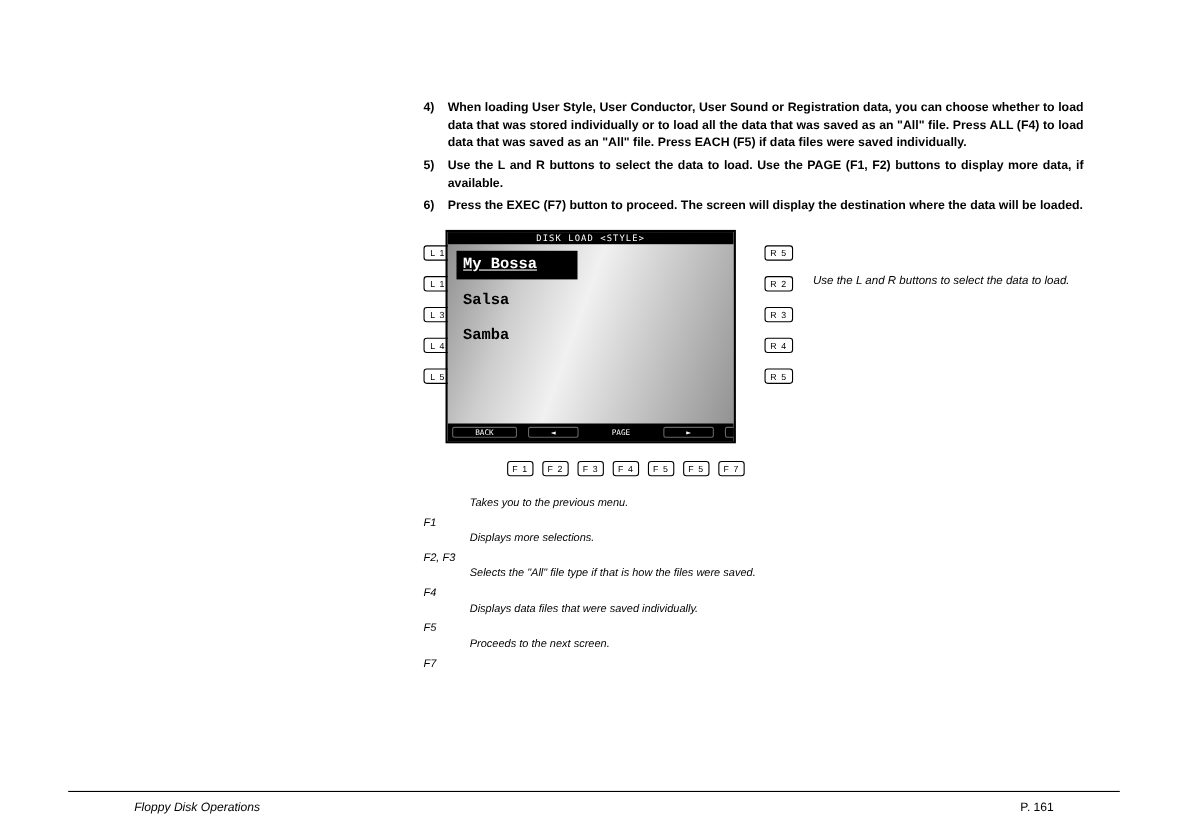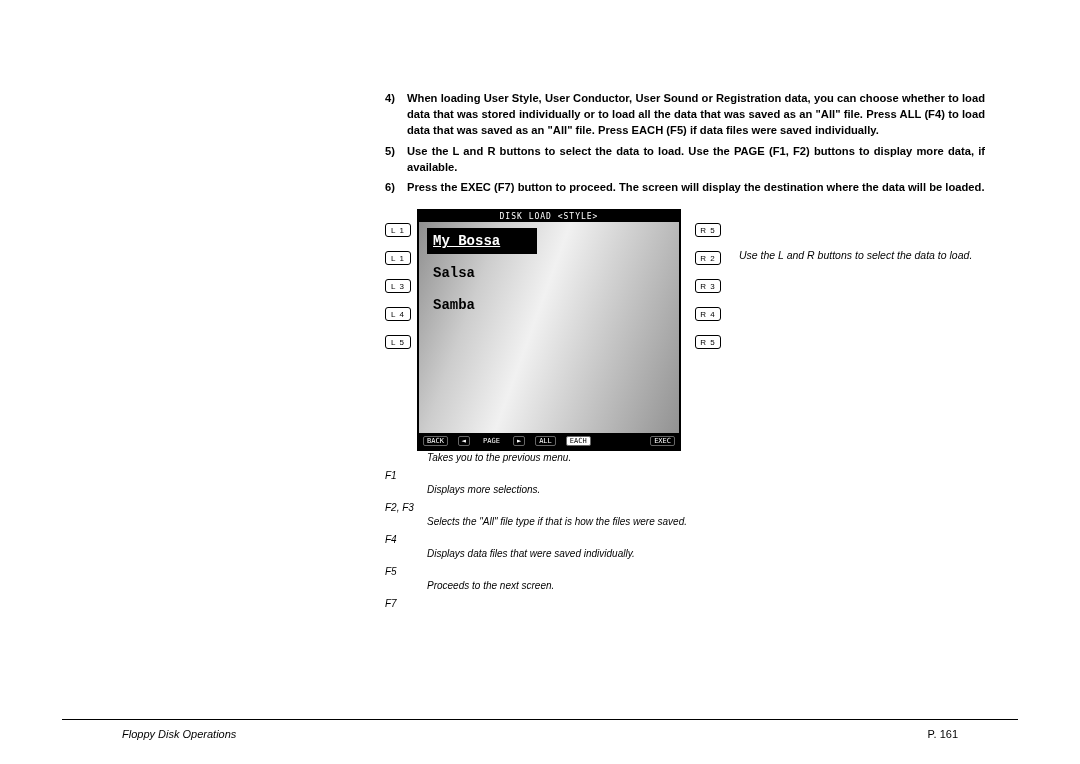--- a/index.html
+++ b/index.html
@@ -46,24 +46,24 @@
     margin-left: 14px;
     line-height: 1.3;
   }
   .device {
     position: relative;
     width: 336px;
     height: 200px;
   }
   .screen {
     position: absolute;
-    left: 32px;
+    left: 20px;
     top: 0;
     width: 264px;
-    height: 242px;
+    height: 194px;
     border: 2px solid #000;
     background: linear-gradient(110deg, #8c8c8c 0%, #cdcdcd 25%, #f1f1f1 45%, #d6d6d6 60%, #8f8f8f 100%);
     overflow: hidden;
   }
   .screen-title {
     background: #000;
     color: #fff;
     font-size: 8px;
     text-align: center;
     padding: 1px 0;
@@ -90,21 +90,21 @@
     align-items: center;
     padding: 0 4px;
     gap: 10px;
   }
   .foot-btn {
     font-family: monospace;
     font-size: 7px;
     color: #fff;
     background: #000;
     border: 1px solid #666;
-    padding: 0 3px;
+    padding: 0 20px;
     border-radius: 2px;
   }
   .foot-btn.sel { background: #fff; color: #000; }
   .foot-spacer { flex: 1; }
   .side-col {
     position: absolute;
     top: 14px;
     display: flex;
     flex-direction: column;
     gap: 14px;

